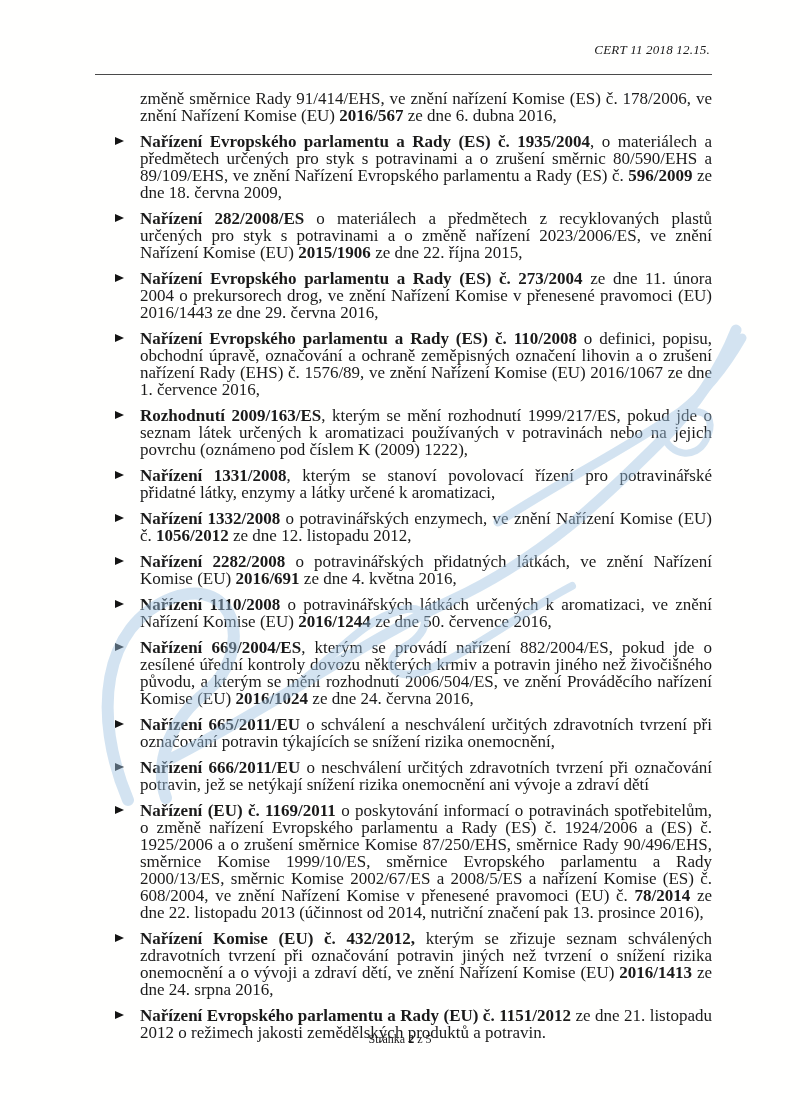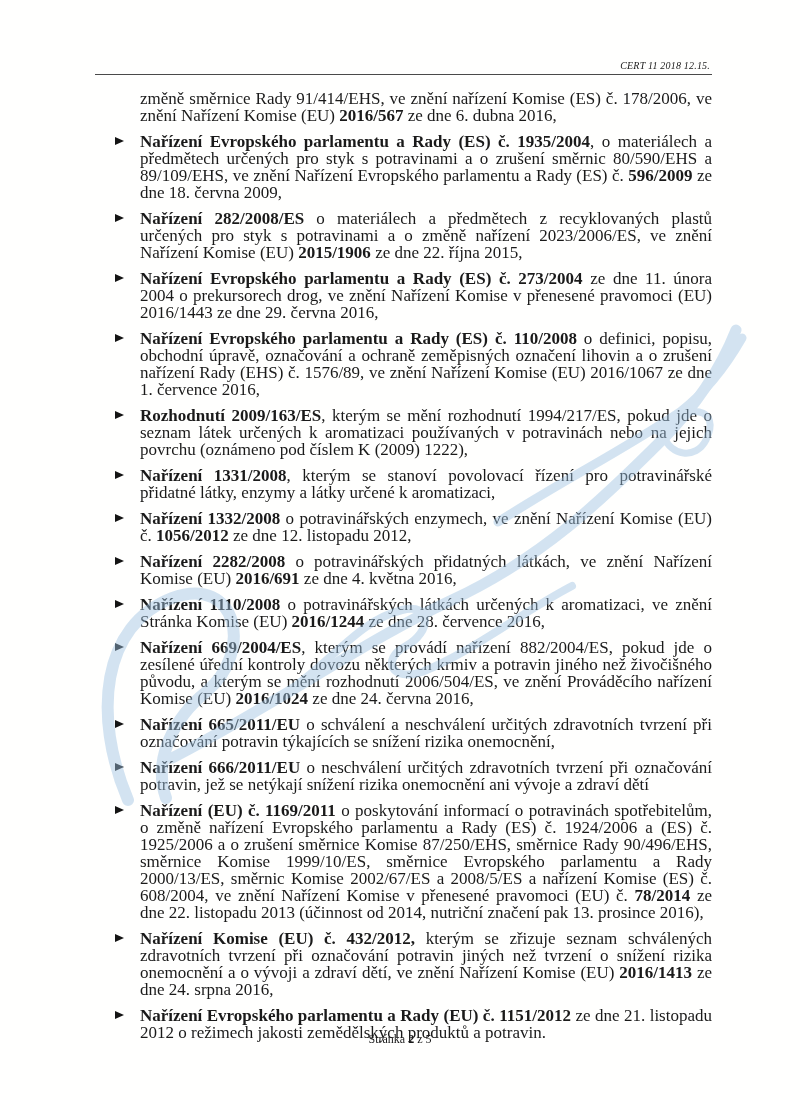--- a/index.html
+++ b/index.html
@@ -8,24 +8,24 @@
     position: relative;
     width: 800px;
     height: 1100px;
     background: #fffffe;
     font-family: "Liberation Serif", serif;
     color: #1a1a1a;
     overflow: hidden;
   }
   .header-code {
     position: absolute;
-    top: 60px;
+    top: 42px;
     right: 90px;
     font-style: italic;
-    font-size: 10px;
+    font-size: 13px;
     letter-spacing: 0.2px;
   }
   .header-rule {
     position: absolute;
     top: 74px;
     left: 95px;
     right: 88px;
     border: none;
     border-top: 1.5px solid #4a4a4a;
     margin: 0;
@@ -91,37 +91,37 @@
         <div class="item">
           <span class="bullet"></span>
           <p class="item-text"><b>Nařízení Evropského parlamentu a Rady (ES) č. 273/2004</b><span> ze dne 11. února 2004 o prekursorech drog, ve znění Nařízení Komise v přenesené pravomoci (EU) 2016/1443 ze dne 29. června 2016,</span></p>
         </div>
         <div class="item">
           <span class="bullet"></span>
           <p class="item-text"><b>Nařízení Evropského parlamentu a Rady (ES) č. 110/2008</b><span> o definici, popisu, obchodní úpravě, označování a ochraně zeměpisných označení lihovin a o zrušení nařízení Rady (EHS) č. 1576/89, ve znění Nařízení Komise (EU) 2016/1067 ze dne 1. července 2016,</span></p>
         </div>
         <div class="item">
           <span class="bullet"></span>
-          <p class="item-text"><b>Rozhodnutí 2009/163/ES</b><span>, kterým se mění rozhodnutí 1994/217/ES, pokud jde o seznam látek určených k aromatizaci používaných v potravinách nebo na jejich povrchu (oznámeno pod číslem K (2009) 1222),</span></p>
+          <p class="item-text"><b>Rozhodnutí 2009/163/ES</b><span>, kterým se mění rozhodnutí 1999/217/ES, pokud jde o seznam látek určených k aromatizaci používaných v potravinách nebo na jejich povrchu (oznámeno pod číslem K (2009) 1222),</span></p>
         </div>
         <div class="item">
           <span class="bullet"></span>
           <p class="item-text"><b>Nařízení 1331/2008</b><span>, kterým se stanoví povolovací řízení pro potravinářské přidatné látky, enzymy a látky určené k aromatizaci,</span></p>
         </div>
         <div class="item">
           <span class="bullet"></span>
           <p class="item-text"><b>Nařízení 1332/2008</b><span> o potravinářských enzymech, ve znění Nařízení Komise (EU) č. </span><b>1056/2012</b><span> ze dne 12. listopadu 2012,</span></p>
         </div>
         <div class="item">
           <span class="bullet"></span>
           <p class="item-text"><b>Nařízení 2282/2008</b><span> o potravinářských přidatných látkách, ve znění Nařízení Komise (EU) </span><b>2016/691</b><span> ze dne 4. května 2016,</span></p>
         </div>
         <div class="item">
           <span class="bullet"></span>
-          <p class="item-text"><b>Nařízení 1110/2008</b><span> o potravinářských látkách určených k aromatizaci, ve znění Stránka Komise (EU) </span><b>2016/1244</b><span> ze dne 28. července 2016,</span></p>
+          <p class="item-text"><b>Nařízení 1110/2008</b><span> o potravinářských látkách určených k aromatizaci, ve znění Nařízení Komise (EU) </span><b>2016/1244</b><span> ze dne 50. července 2016,</span></p>
         </div>
         <div class="item">
           <span class="bullet"></span>
           <p class="item-text"><b>Nařízení 669/2004/ES</b><span>, kterým se provádí nařízení  882/2004/ES, pokud jde o zesílené úřední kontroly dovozu některých krmiv a potravin jiného než živočišného původu, a kterým se mění rozhodnutí 2006/504/ES, ve znění Prováděcího nařízení Komise (EU) </span><b>2016/1024</b><span> ze dne 24. června 2016,</span></p>
         </div>
         <div class="item">
           <span class="bullet"></span>
           <p class="item-text"><b>Nařízení 665/2011/EU</b><span> o schválení a neschválení určitých zdravotních tvrzení při označování potravin týkajících se snížení rizika onemocnění,</span></p>
         </div>
         <div class="item">

